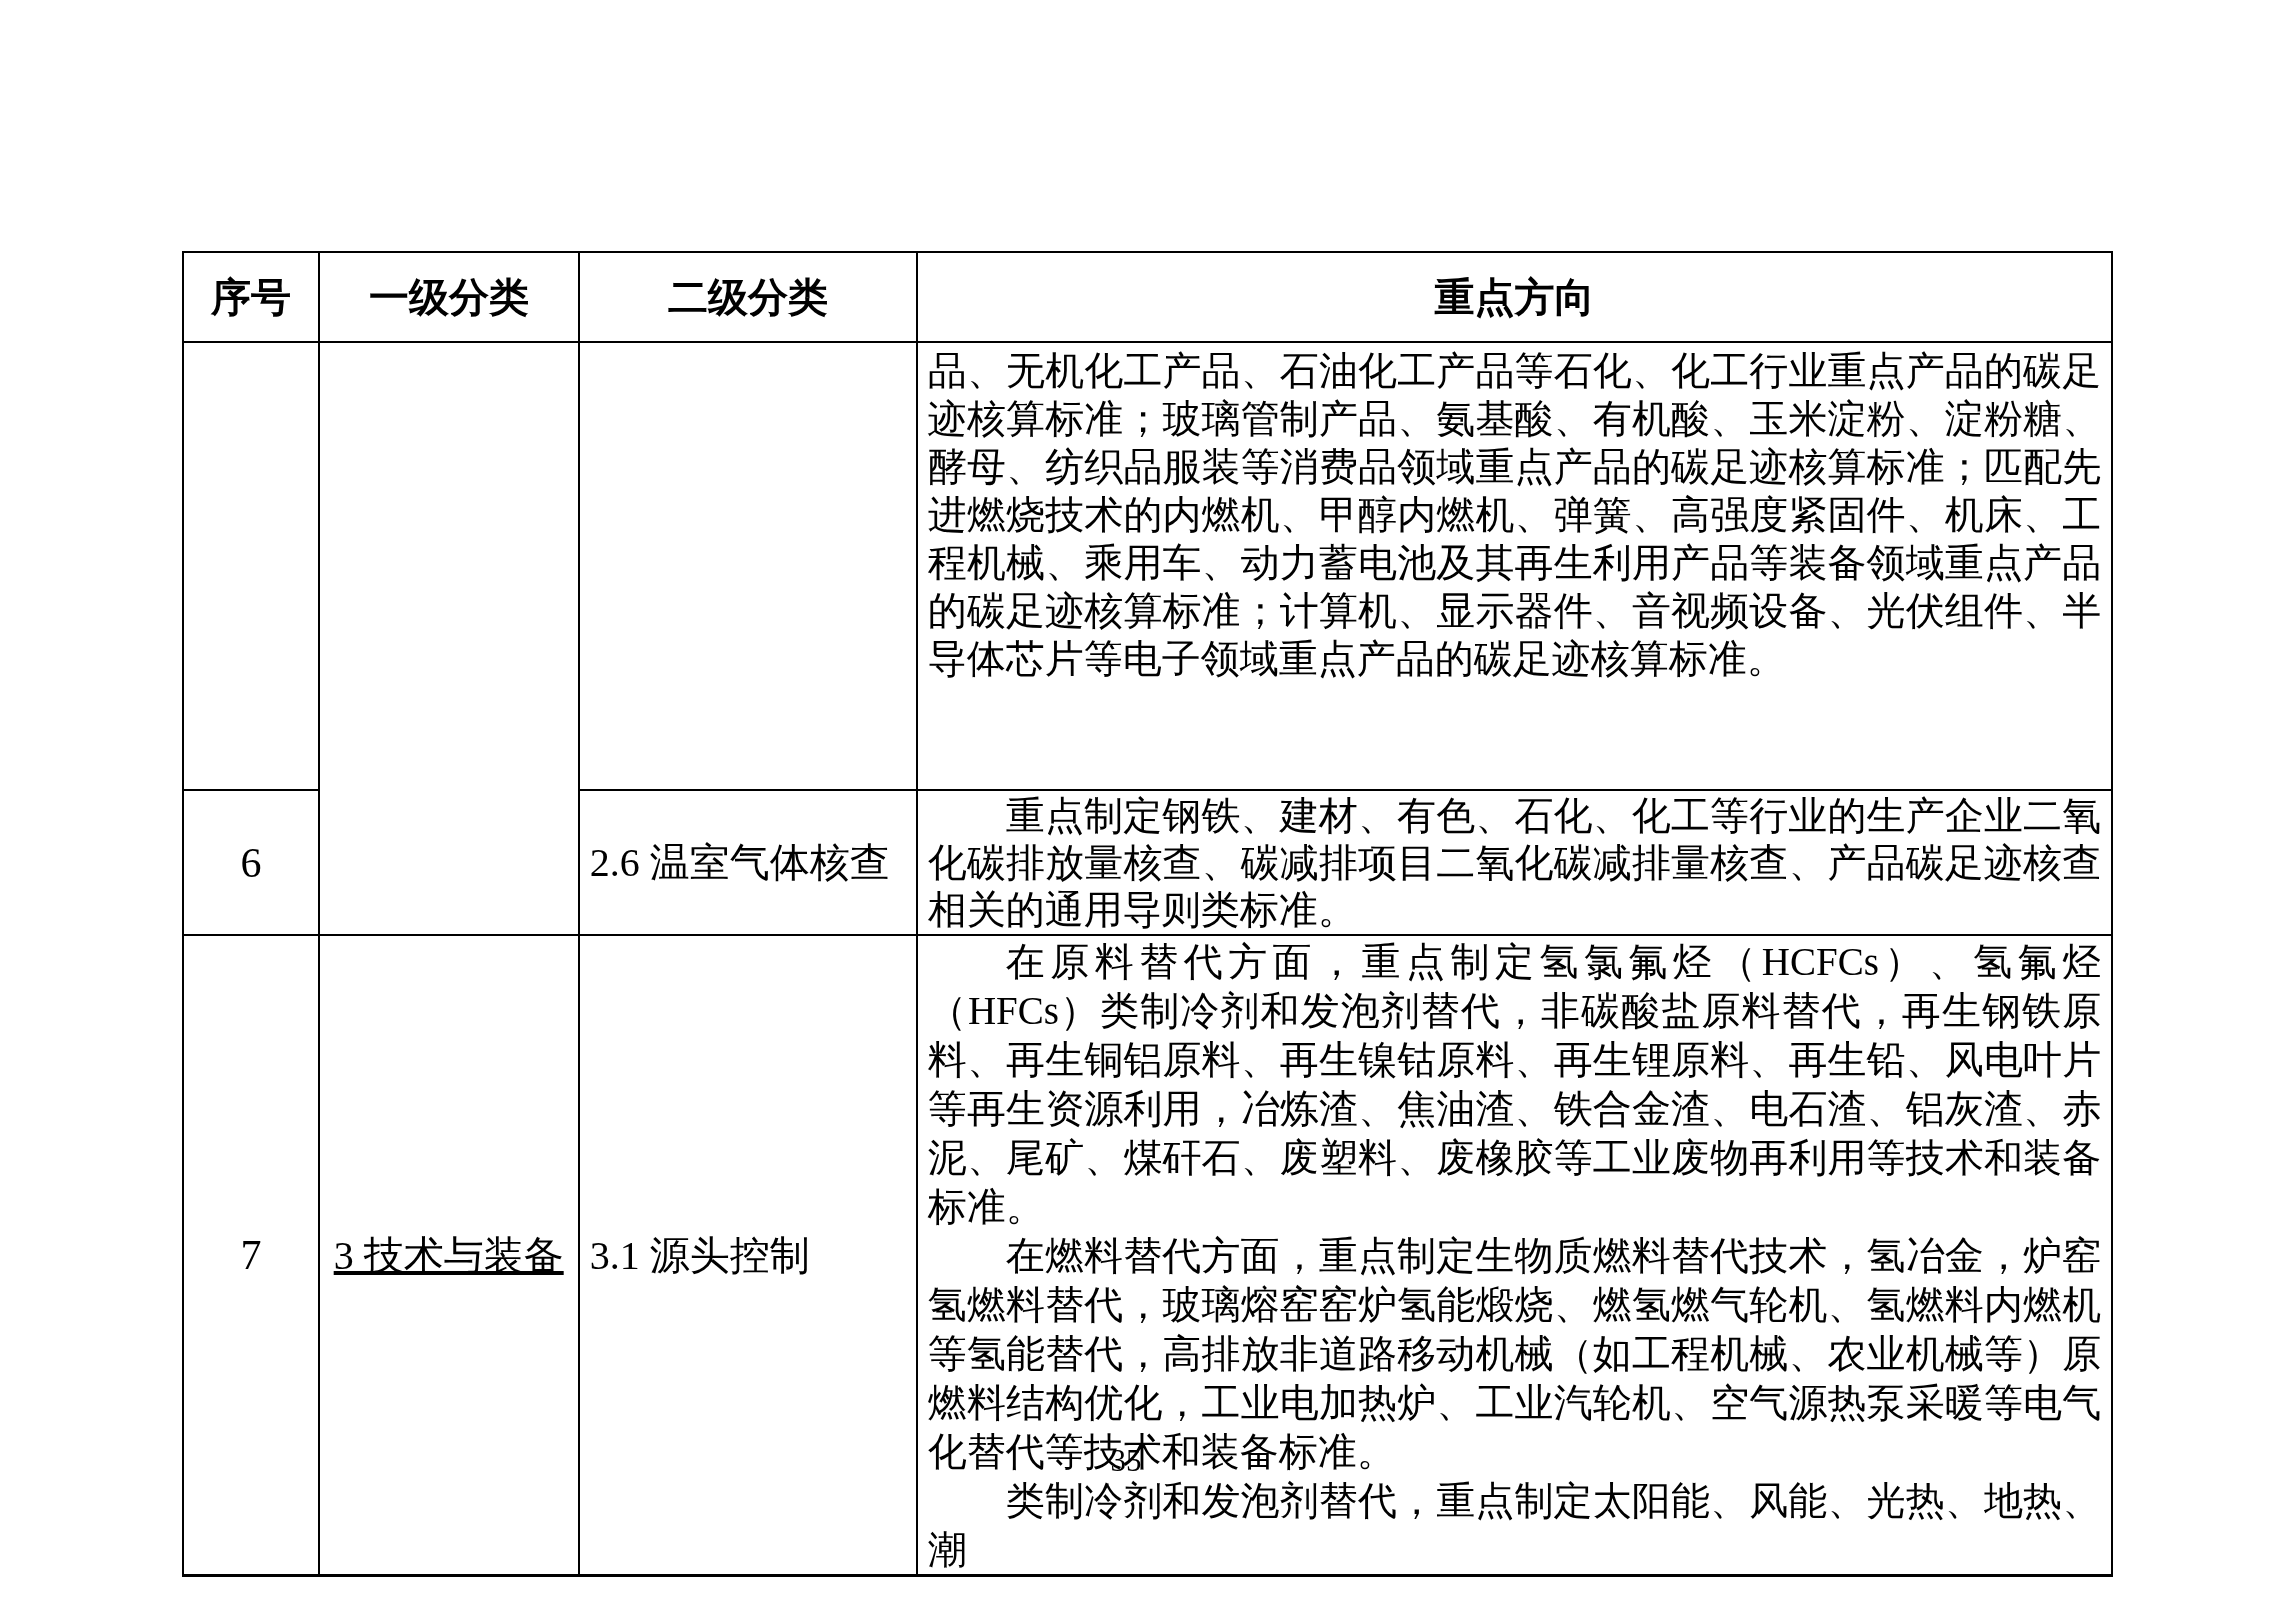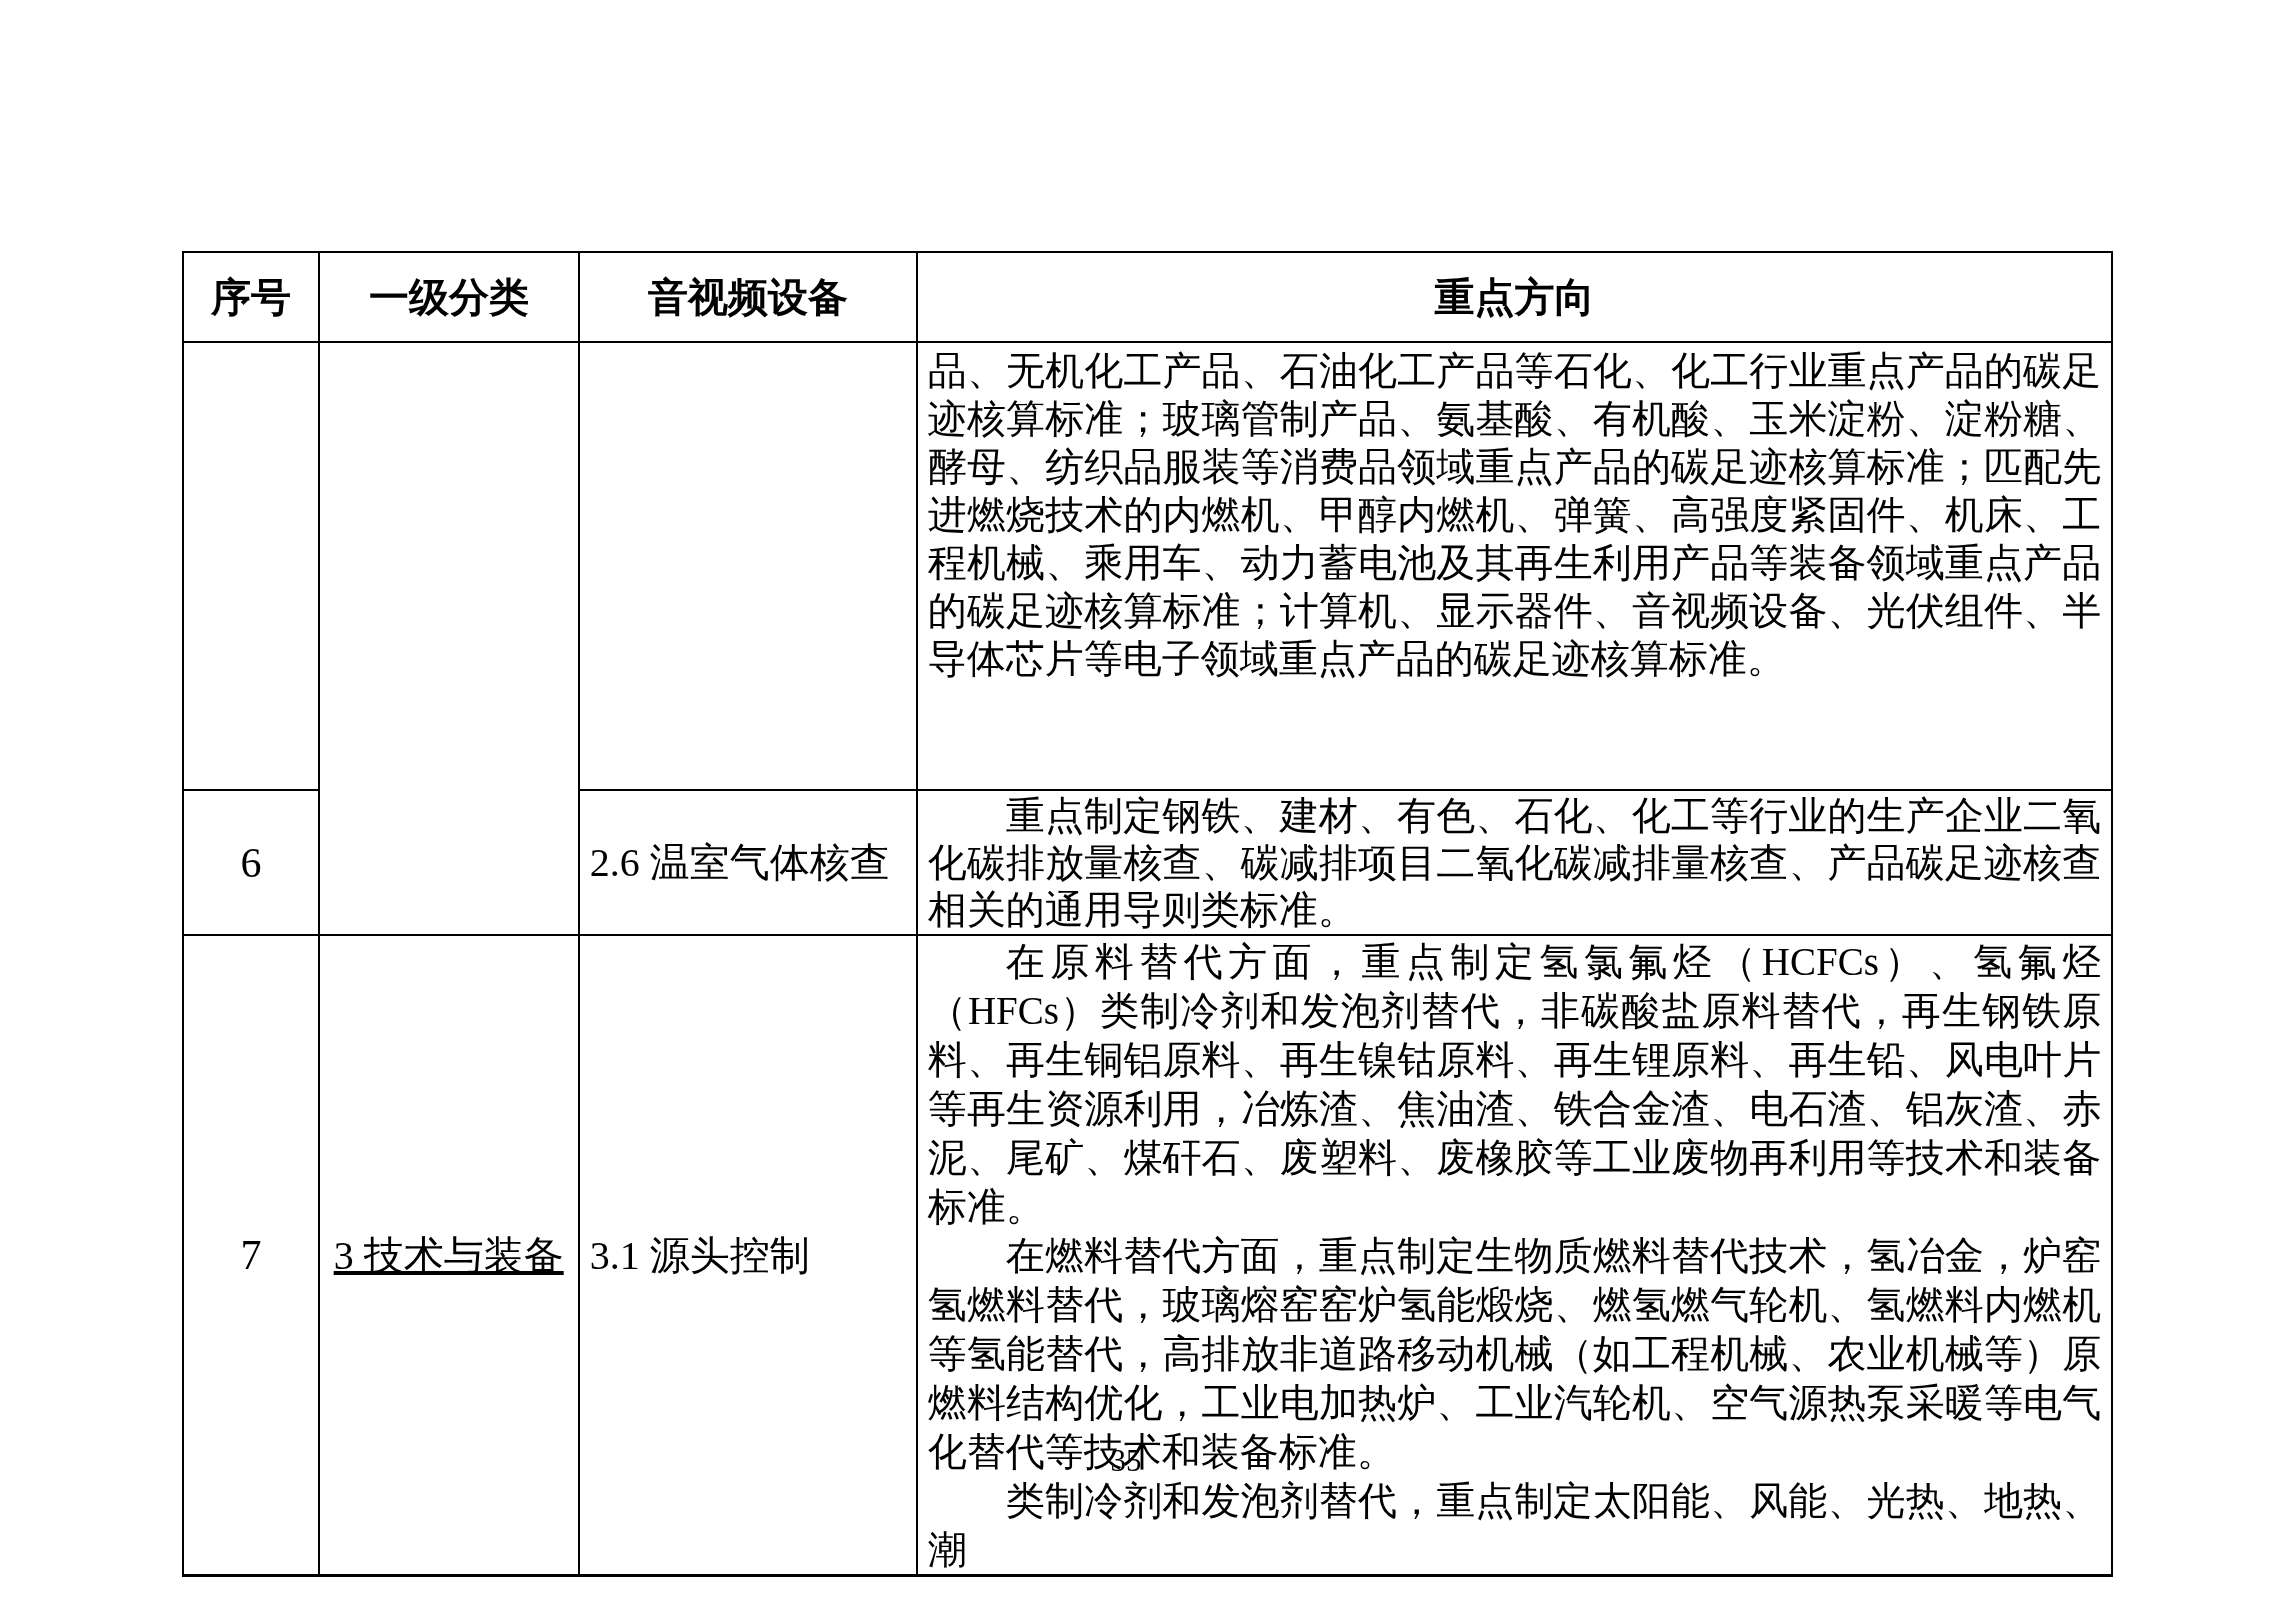--- a/index.html
+++ b/index.html
@@ -91,21 +91,21 @@
   <colgroup>
     <col style="width:136px">
     <col style="width:260px">
     <col style="width:338px">
     <col style="width:1195px">
   </colgroup>
   <tbody>
       <tr>
     <td class="hdr">序号</td>
     <td class="hdr">一级分类</td>
-    <td class="hdr">音视频设备</td>
+    <td class="hdr">二级分类</td>
     <td class="hdr">重点方向</td>
   </tr>
 
   <tr class="row-r5">
     <td class="serial-cell"></td>
     <td class="lvl1-cell" rowspan="2"></td>
     <td class="lvl2-cell"></td>
     <td class="dir-cell">
       <p>品、无机化工产品、石油化工产品等石化、化工行业重点产品的碳足迹核算标准；玻璃管制产品、氨基酸、有机酸、玉米淀粉、淀粉糖、酵母、纺织品服装等消费品领域重点产品的碳足迹核算标准；匹配先进燃烧技术的内燃机、甲醇内燃机、弹簧、高强度紧固件、机床、工程机械、乘用车、动力蓄电池及其再生利用产品等装备领域重点产品的碳足迹核算标准；计算机、显示器件、音视频设备、光伏组件、半导体芯片等电子领域重点产品的碳足迹核算标准。</p>
     </td>

